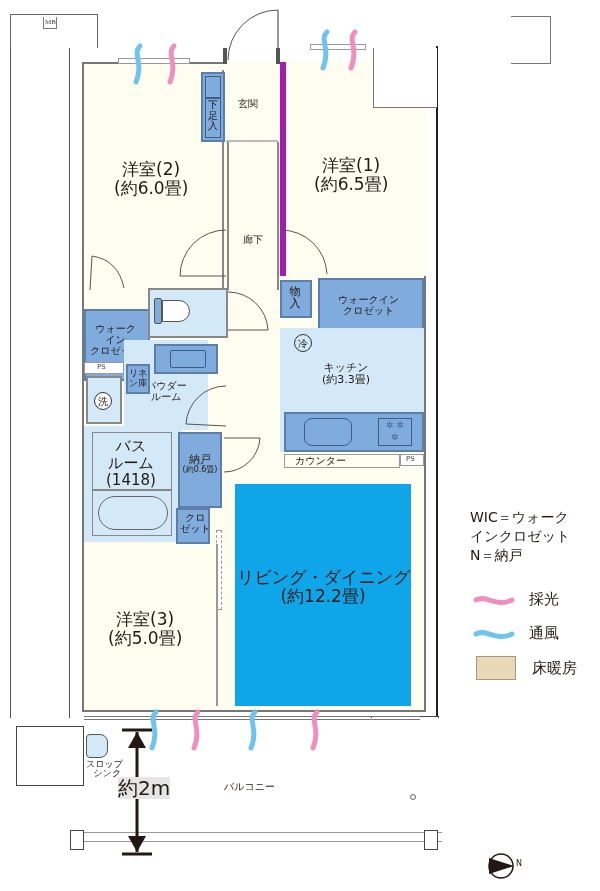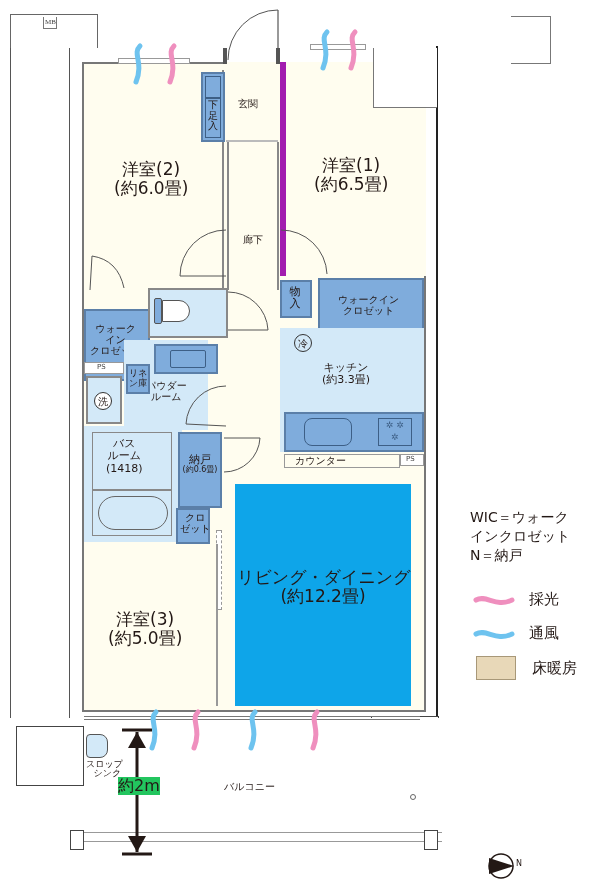--- a/index.html
+++ b/index.html
@@ -117,21 +117,21 @@
 </div>
 <svg style="left:184px;top:384px;" width="44" height="44">
   <path d="M42 2 A40 40 0 0 0 2 40" fill="none" stroke="#555" stroke-width="1"></path>
   <line x1="2" y1="40" x2="42" y2="42" stroke="#555" stroke-width="1"></line>
 </svg>
 
 <div class="abs wet" style="left:84px;top:426px;width:98px;height:116px;">
   <div class="abs" style="left:8px;top:6px;width:80px;height:58px;border:1px solid #888;"></div>
   <div class="abs" style="left:8px;top:64px;width:80px;height:46px;border:1px solid #888;"></div>
   <div class="abs" style="left:14px;top:70px;width:70px;height:34px;border:1px solid #666;border-radius:18px;"></div>
-  <div class="lbl room-sm" style="left:22px;top:12px;font-size:11px;">
+  <div class="lbl room-sm" style="left:22px;top:12px;font-size:15px;">
     <div>バス</div>
     <div>ルーム</div>
     <div>(1418)</div>
   </div>
 </div>
 
 <div class="abs storage" style="left:178px;top:432px;width:44px;height:76px;">
   <div class="lbl room-sm" style="left:0px;top:20px;width:40px;">
     <div style="font-size:11px;">納戸</div>
     <div style="font-size:8px;">(約0.6畳)</div>
@@ -223,21 +223,21 @@
   <div style="padding-left:6px;">シンク</div>
 </div>
 
 <svg style="left:118px;top:728px;" width="36" height="128">
   <line x1="4" y1="2" x2="34" y2="2" stroke="#231815" stroke-width="3"></line>
   <line x1="4" y1="126" x2="34" y2="126" stroke="#231815" stroke-width="3"></line>
   <line x1="19" y1="4" x2="19" y2="124" stroke="#231815" stroke-width="3"></line>
   <polygon points="19,4 10,20 28,20" fill="#231815"></polygon>
   <polygon points="19,124 10,108 28,108" fill="#231815"></polygon>
 </svg>
-<div class="lbl" style="left:118px;top:777px;font-size:16px;background:#22c55e;">約2m</div>
+<div class="lbl" style="left:118px;top:777px;font-size:20px;background:#e5e5e5;">約2m</div>
 <div class="lbl room-sm" style="left:224px;top:781px;">バルコニー</div>
 <div class="abs" style="left:410px;top:794px;width:6px;height:6px;border:1px solid #666;border-radius:50%;"></div>
 
 <svg style="left:146px;top:710px;" width="16" height="40">
   <path d="M10 2 C2 10,14 18,6 38" fill="none" stroke="#6ec3ef" stroke-width="5" stroke-linecap="round"></path>
 </svg>
 <svg style="left:188px;top:710px;" width="16" height="40">
   <path d="M10 2 C2 10,14 18,6 38" fill="none" stroke="#ef8fbe" stroke-width="5" stroke-linecap="round"></path>
 </svg>
 <svg style="left:245px;top:710px;" width="16" height="40">

